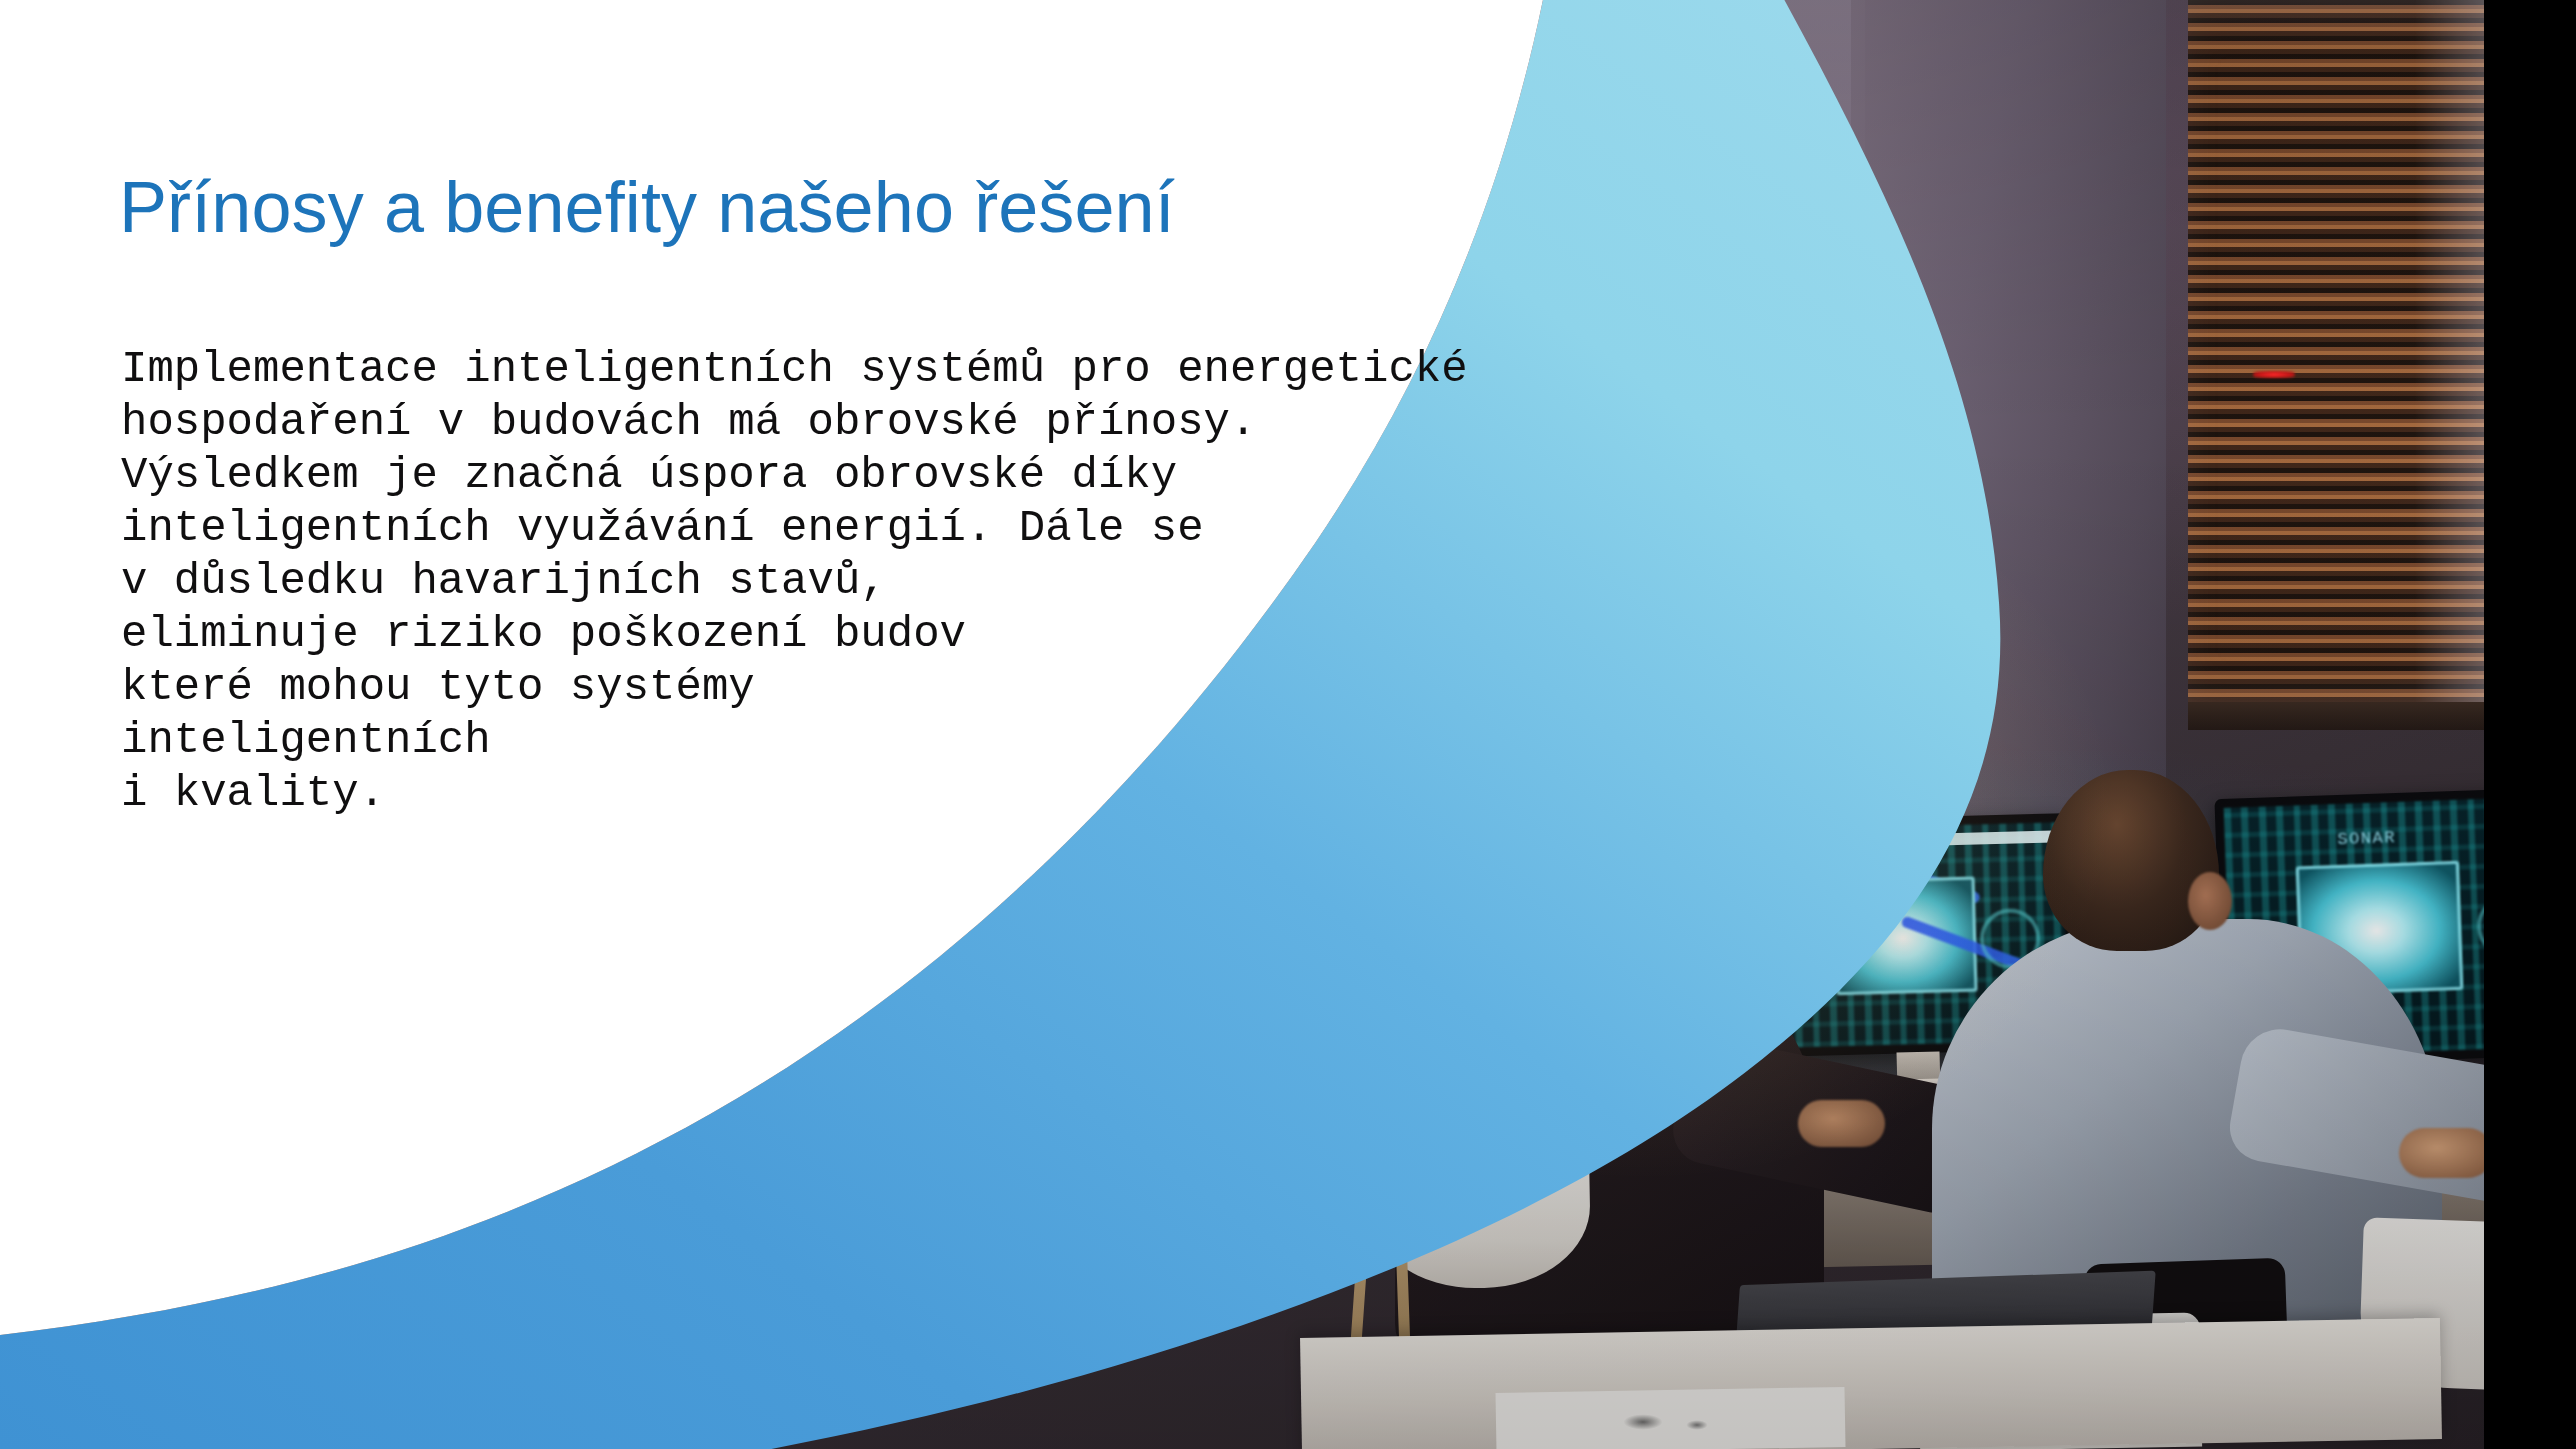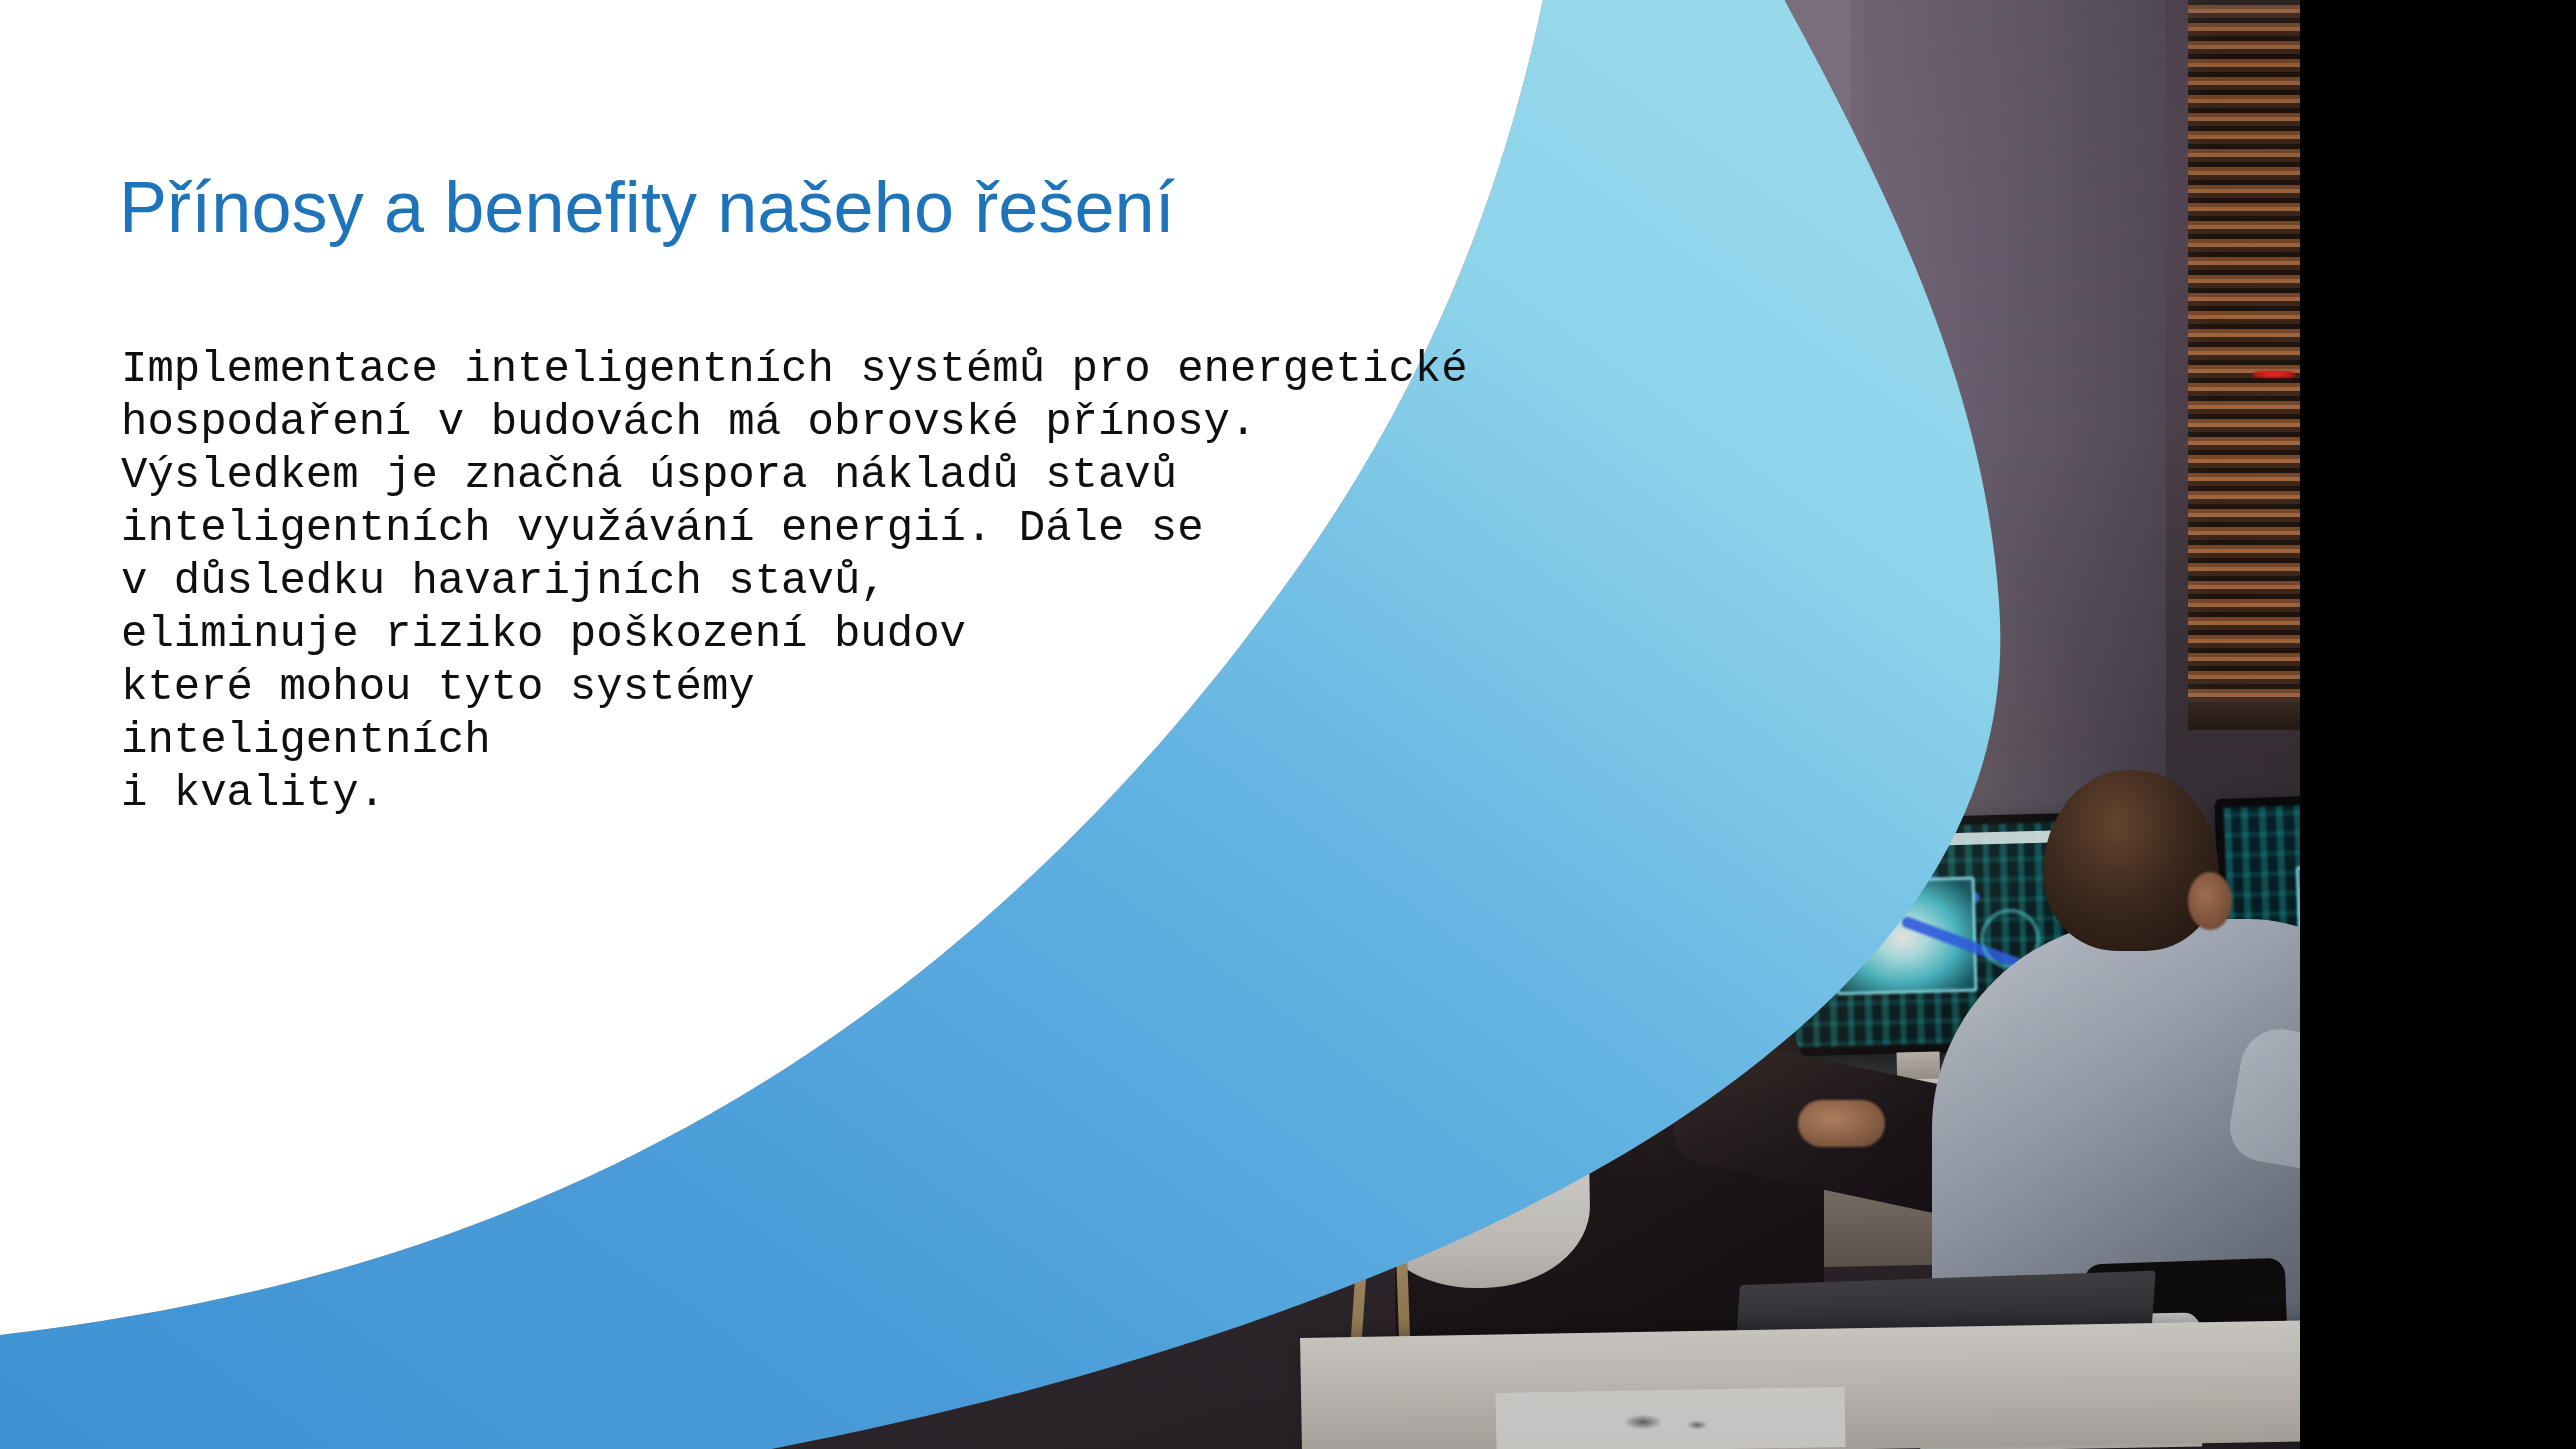--- a/index.html
+++ b/index.html
@@ -1,18 +1,18 @@
 <!DOCTYPE html>
 <html style="font-size:10.7px"><head>
 <meta charset="utf-8">
 <style>
   html,body{margin:0;padding:0;background:#000;}
   #slide{
     position:relative;
-    width:2300px;height:1449px;
+    width:2484px;height:1449px;
     overflow:hidden;
     font-family:"Liberation Sans", sans-serif;
     background:#86efac;
   }
 
   
   .photo{position:absolute;inset:0;overflow:hidden;}
 
   
   .wall{
@@ -412,21 +412,21 @@
                C 760,1830 430,1940 0,1990
                Z"></path>
     </svg>
   </div>
 
   <div class="title">Přínosy a benefity našeho řešení</div>
 
   <div class="body-copy">
     <div>Implementace inteligentních systémů pro energetické</div>
     <div>hospodaření v budovách má obrovské přínosy.</div>
-    <div>Výsledkem je značná úspora nákladů stavů</div>
+    <div>Výsledkem je značná úspora obrovské díky</div>
     <div>inteligentních využávání energií. Dále se</div>
     <div>v důsledku havarijních stavů,</div>
     <div>eliminuje riziko poškození budov</div>
     <div>které mohou tyto systémy</div>
     <div>inteligentních</div>
     <div>i kvality.</div>
   </div>
 
 </div>
 

